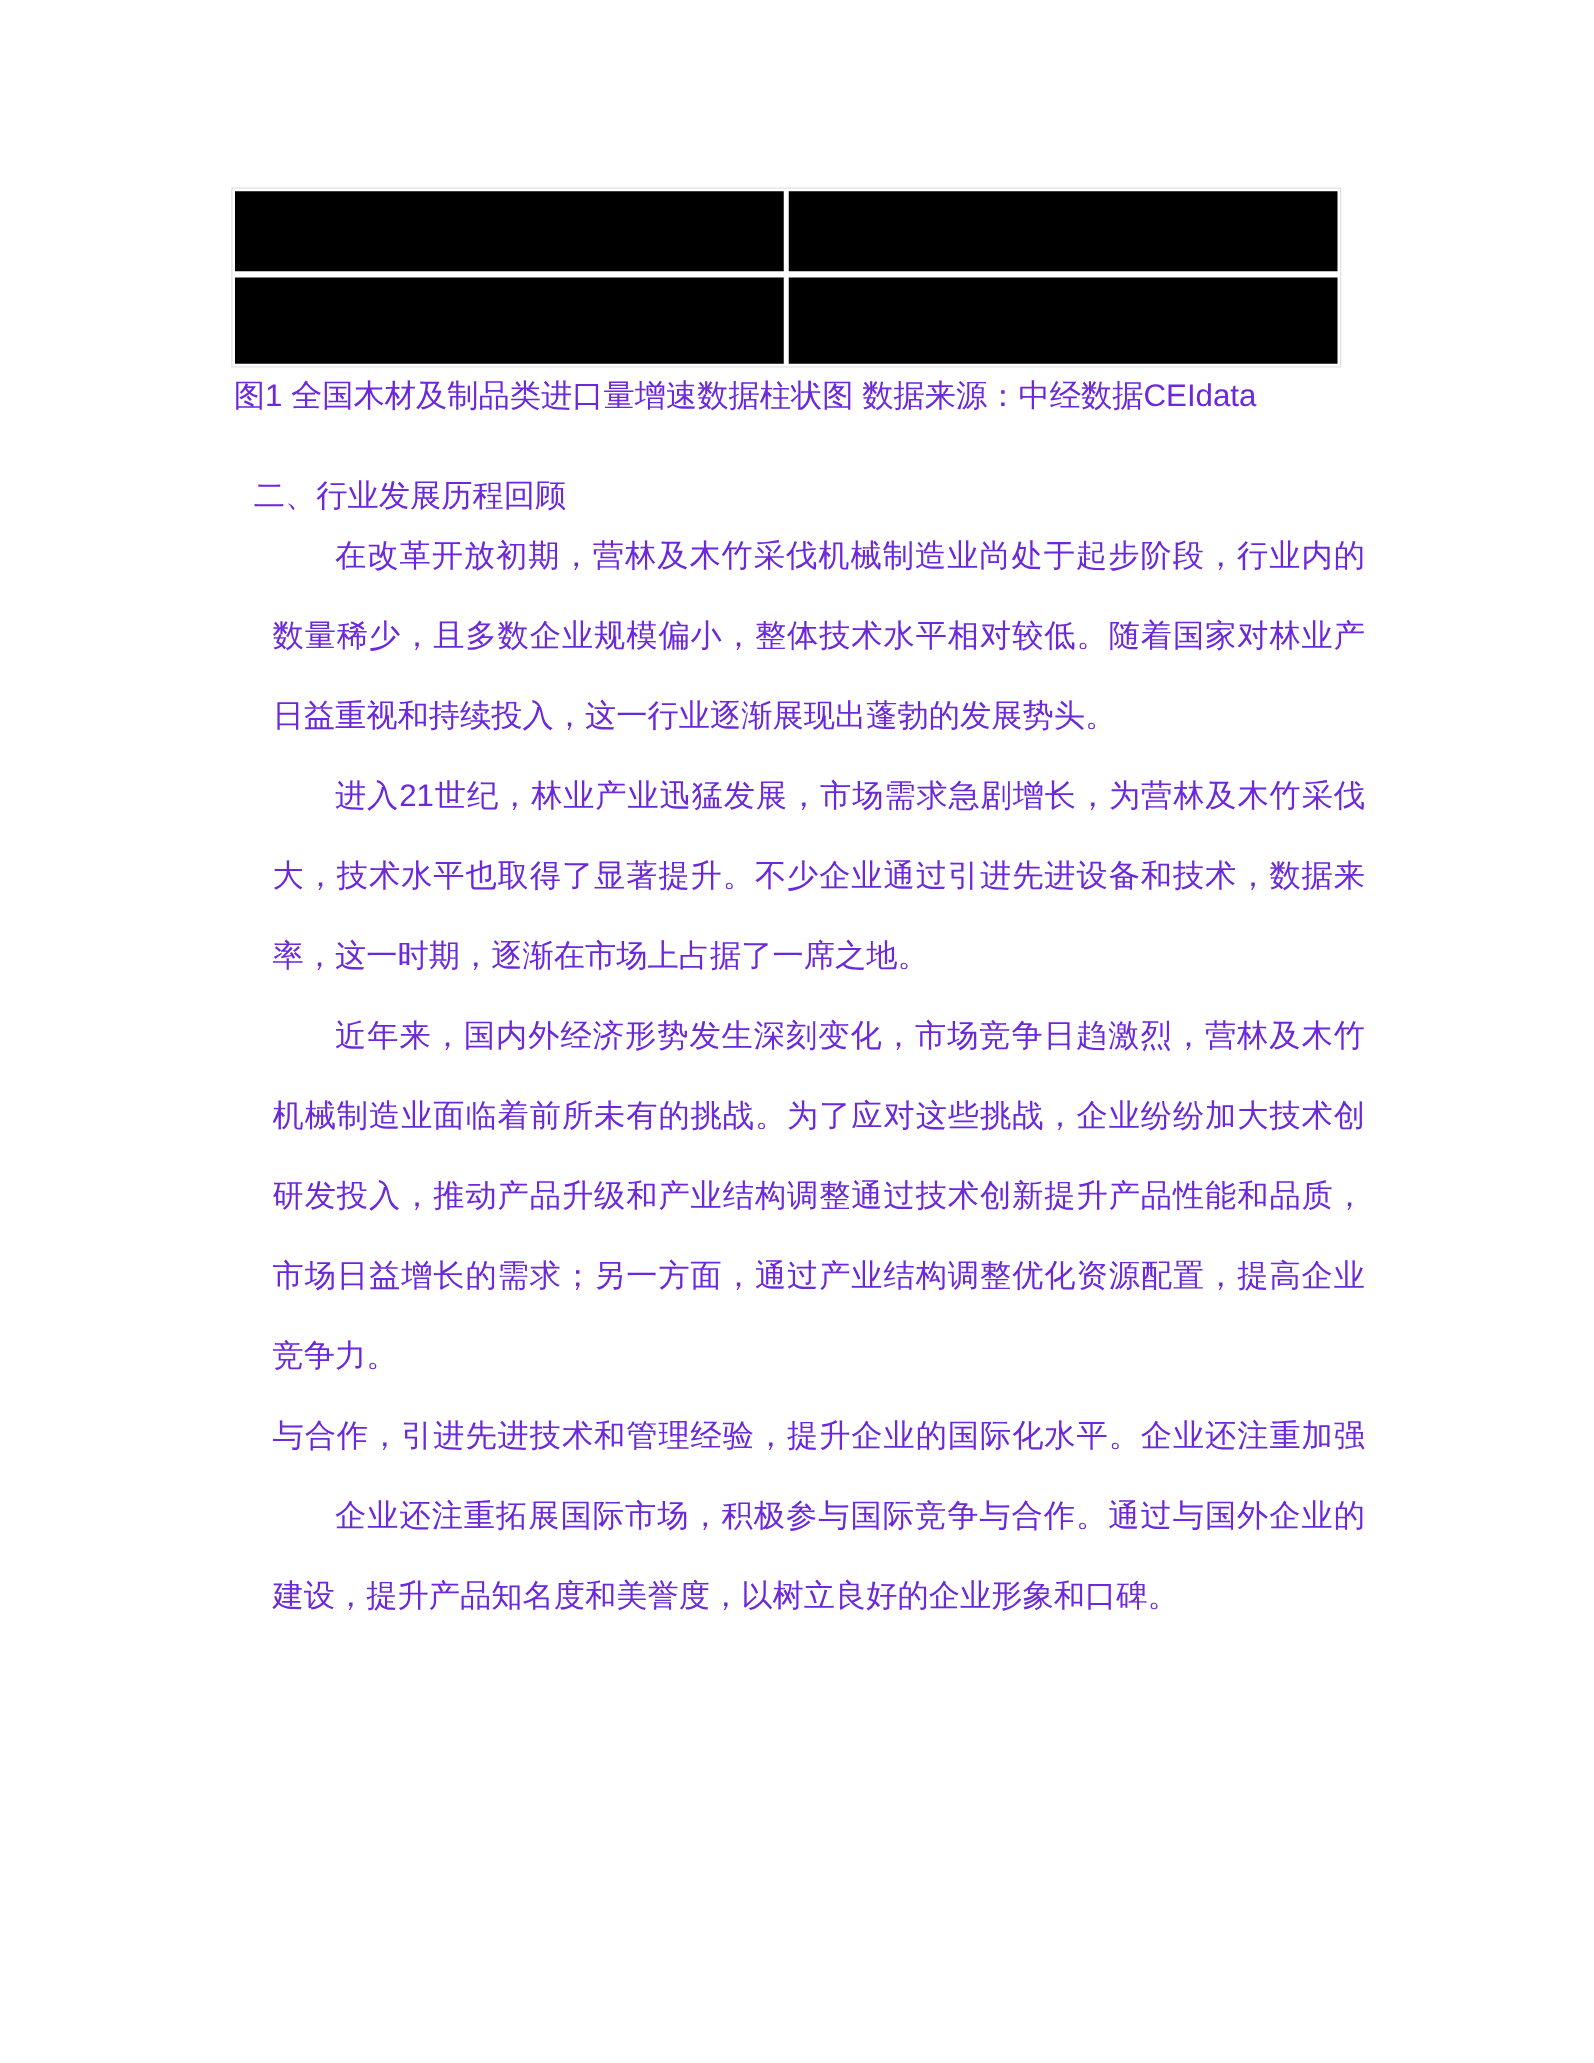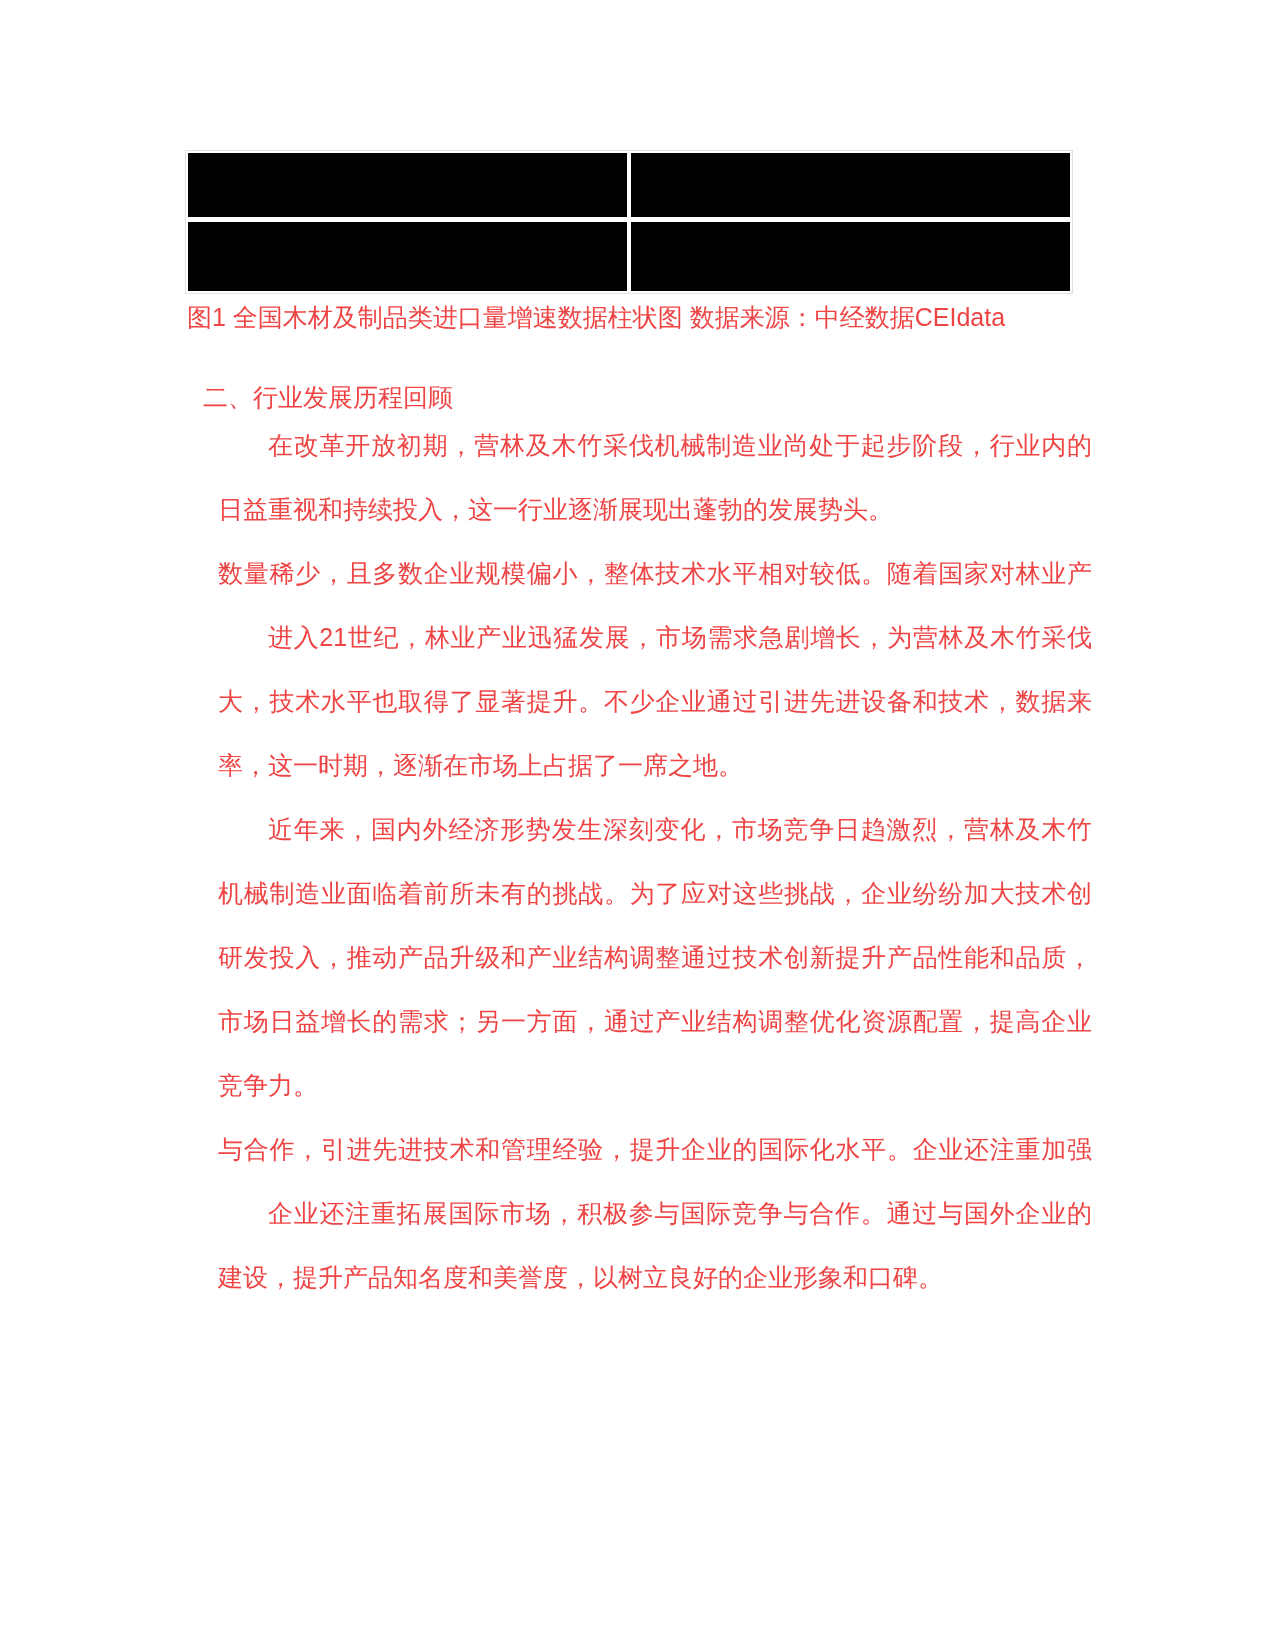--- a/index.html
+++ b/index.html
@@ -7,21 +7,21 @@
     padding: 0;
     background: #ffffff;
   }
   .page {
     position: relative;
     width: 1275px;
     height: 1650px;
     background: #ffffff;
     overflow: hidden;
     font-family: "Liberation Sans", "DejaVu Sans", sans-serif;
-    color: #ef4444;
+    color: #6d28d9;
   }
   
   .figure {
     position: absolute;
     left: 185px;
     top: 150px;
     width: 888px;
     height: 144px;
     box-sizing: border-box;
     border: 1px solid #e2e2e2;
@@ -99,22 +99,22 @@
       </div>
   </div>
 
   <div class="caption">图1 全国木材及制品类进口量增速数据柱状图 数据来源：中经数据CEIdata</div>
 
   <h2 class="heading">二、行业发展历程回顾</h2>
 
   <div class="paragraphs" id="paragraphs">
       <div class="para">
         <div class="line first">在改革开放初期，营林及木竹采伐机械制造业尚处于起步阶段，行业内的企业</div>
+        <div class="line">数量稀少，且多数企业规模偏小，整体技术水平相对较低。随着国家对林业产业的</div>
         <div class="line last">日益重视和持续投入，这一行业逐渐展现出蓬勃的发展势头。</div>
-        <div class="line">数量稀少，且多数企业规模偏小，整体技术水平相对较低。随着国家对林业产业的</div>
       </div>
       <div class="para">
         <div class="line first">进入21世纪，林业产业迅猛发展，市场需求急剧增长，为营林及木竹采伐机</div>
         <div class="line">大，技术水平也取得了显著提升。不少企业通过引进先进设备和技术，数据来源</div>
         <div class="line last">率，这一时期，逐渐在市场上占据了一席之地。</div>
       </div>
       <div class="para">
         <div class="line first">近年来，国内外经济形势发生深刻变化，市场竞争日趋激烈，营林及木竹采伐</div>
         <div class="line">机械制造业面临着前所未有的挑战。为了应对这些挑战，企业纷纷加大技术创新和</div>
         <div class="line">研发投入，推动产品升级和产业结构调整通过技术创新提升产品性能和品质，满足</div>

